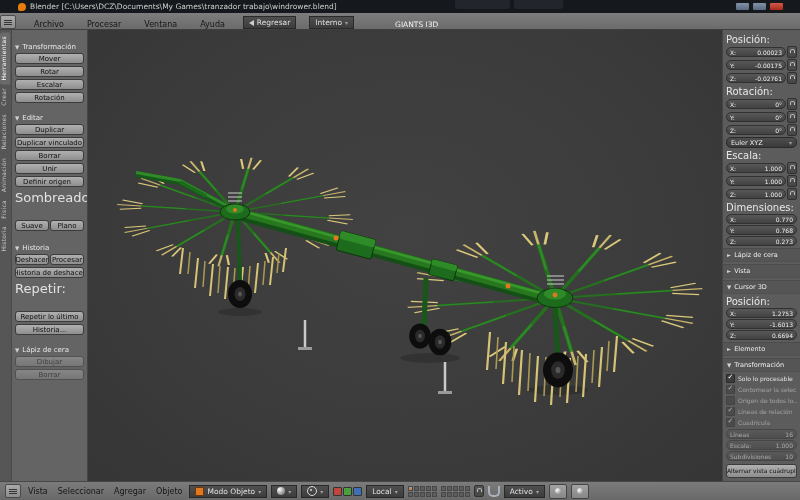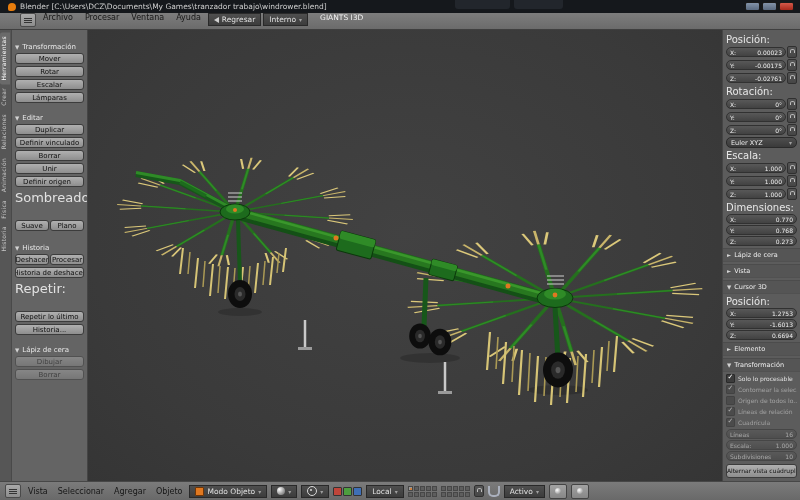--- a/index.html
+++ b/index.html
@@ -1,46 +1,46 @@
 <!DOCTYPE html>
 <html><head>
 <meta charset="utf-8">
 <style>
   html,body{margin:0;padding:0}
   body{width:800px;height:500px;overflow:hidden;background:#3b3b3b;
        font-family:"DejaVu Sans","Liberation Sans",sans-serif;font-size:8px;color:#d8d8d8;
        position:relative;user-select:none}
   
   .titlebar{position:absolute;left:0;top:0;width:800px;height:13px;background:#15181c;
-            display:flex;align-items:center;padding:0 6px;box-sizing:border-box;z-index:5}
+            display:flex;align-items:center;padding:0 16px;box-sizing:border-box;z-index:5}
   .blogo{width:8px;height:8px;border-radius:50% 50% 50% 2px;background:#e87d0d;margin:0 4px 0 2px;flex:none}
   .title{color:#cfcfcf;font-size:7.5px;white-space:nowrap;overflow:hidden}
   .ghost{position:absolute;top:0;height:9px;background:#22262c;border-radius:0 0 3px 3px}
   .g1{left:455px;width:55px}.g2{left:514px;width:49px}
   .winbtns{margin-left:auto;display:flex;align-items:center}
   .wb{width:15px;height:9px;border-radius:2px;margin-left:2px;border:1px solid #1a1a1a;box-sizing:border-box}
   .wb.min,.wb.max{background:linear-gradient(#8292a8,#5a6a80)}
   .wb.close{background:linear-gradient(#d4594a,#a8291c)}
   
   .infobar{position:absolute;left:0;top:13px;width:800px;height:17px;
            background:linear-gradient(#7d7d7d,#6b6b6b);border-bottom:1px solid #3f3f3f;
-           display:flex;align-items:flex-start;box-sizing:border-box;padding:0 20px;gap:2px;z-index:4}
+           display:flex;align-items:flex-end;box-sizing:border-box;padding:0 0;gap:13px;z-index:4}
   .edicon{width:14px;height:12px;background:linear-gradient(#a9a9a9,#8d8d8d);border:1px solid #4a4a4a;
           border-radius:2px;display:flex;flex-direction:column;justify-content:center;gap:1px;
           align-items:center;flex:none}
   .edicon i{display:block;width:8px;height:1px;background:#333}
   .menu{color:#161616;font-size:8px;padding:0 5px;white-space:nowrap;cursor:default}
   .darkbtn{background:linear-gradient(#4f4f4f,#3c3c3c);border:1px solid #292929;border-radius:0;
            color:#e0e0e0;height:13px;display:inline-flex;align-items:center;gap:3px;
            padding:0 5px;font-size:7.5px;white-space:nowrap;box-sizing:border-box}
   .backic{width:0;height:0;border-top:3px solid transparent;border-bottom:3px solid transparent;
           border-right:5px solid #cfcfcf}
   .dda{font-size:6px;color:#9f9f9f}
   .stats{color:#e6e6e6;font-size:7px;margin-left:6px;white-space:nowrap}
-  .brand{color:#f2f2f2;font-size:7.5px;margin-left:10px;white-space:nowrap}
+  .brand{color:#f2f2f2;font-size:7.5px;margin-left:28px;white-space:nowrap}
   
   .toolshelf{position:absolute;left:0;top:30px;width:88px;height:451px;background:#646464;
              border-right:1px solid #454545;display:flex;box-sizing:border-box}
   .tabstrip{width:11px;background:#565656;border-right:1px solid #494949;flex:none;padding-top:2px}
   .vtab{writing-mode:vertical-rl;transform:rotate(180deg);font-size:6px;color:#c6c6c6;
         padding:4px 0;width:10px;text-align:center;letter-spacing:.3px;white-space:nowrap}
   .vtab.active{background:#6a6a6a;color:#fff;border-radius:0 2px 2px 0}
   .shelf-body{flex:1;padding:2px 3px;position:relative;overflow:hidden}
   .sec-h{display:flex;align-items:center;gap:3px;color:#e8e8e8;font-size:7px;margin:11px 0 2px;white-space:nowrap}
   .tri{font-size:5.5px;color:#d2d2d2}
@@ -152,28 +152,28 @@
     <div class="vtab">Historia</div>
   </div>
   <div class="shelf-body">
     <div class="sec-h">
       <span class="tri">▼</span>
       <span>Transformación</span>
     </div>
     <div class="btn">Mover</div>
     <div class="btn">Rotar</div>
     <div class="btn">Escalar</div>
-    <div class="btn">Lámparas</div>
+    <div class="btn">Rotación</div>
 
     <div class="sec-h">
       <span class="tri">▼</span>
       <span>Editar</span>
     </div>
     <div class="btn">Duplicar</div>
-    <div class="btn">Definir vinculado</div>
+    <div class="btn">Duplicar vinculado</div>
     <div class="btn">Borrar</div>
     <div class="btn">Unir</div>
     <div class="btn">
       <span>Definir origen</span>
       <span class="dda">▾</span>
     </div>
 
     <div class="lbl">Sombreado:</div>
     <div class="btn-row">
       <div class="btn">Suave</div>

